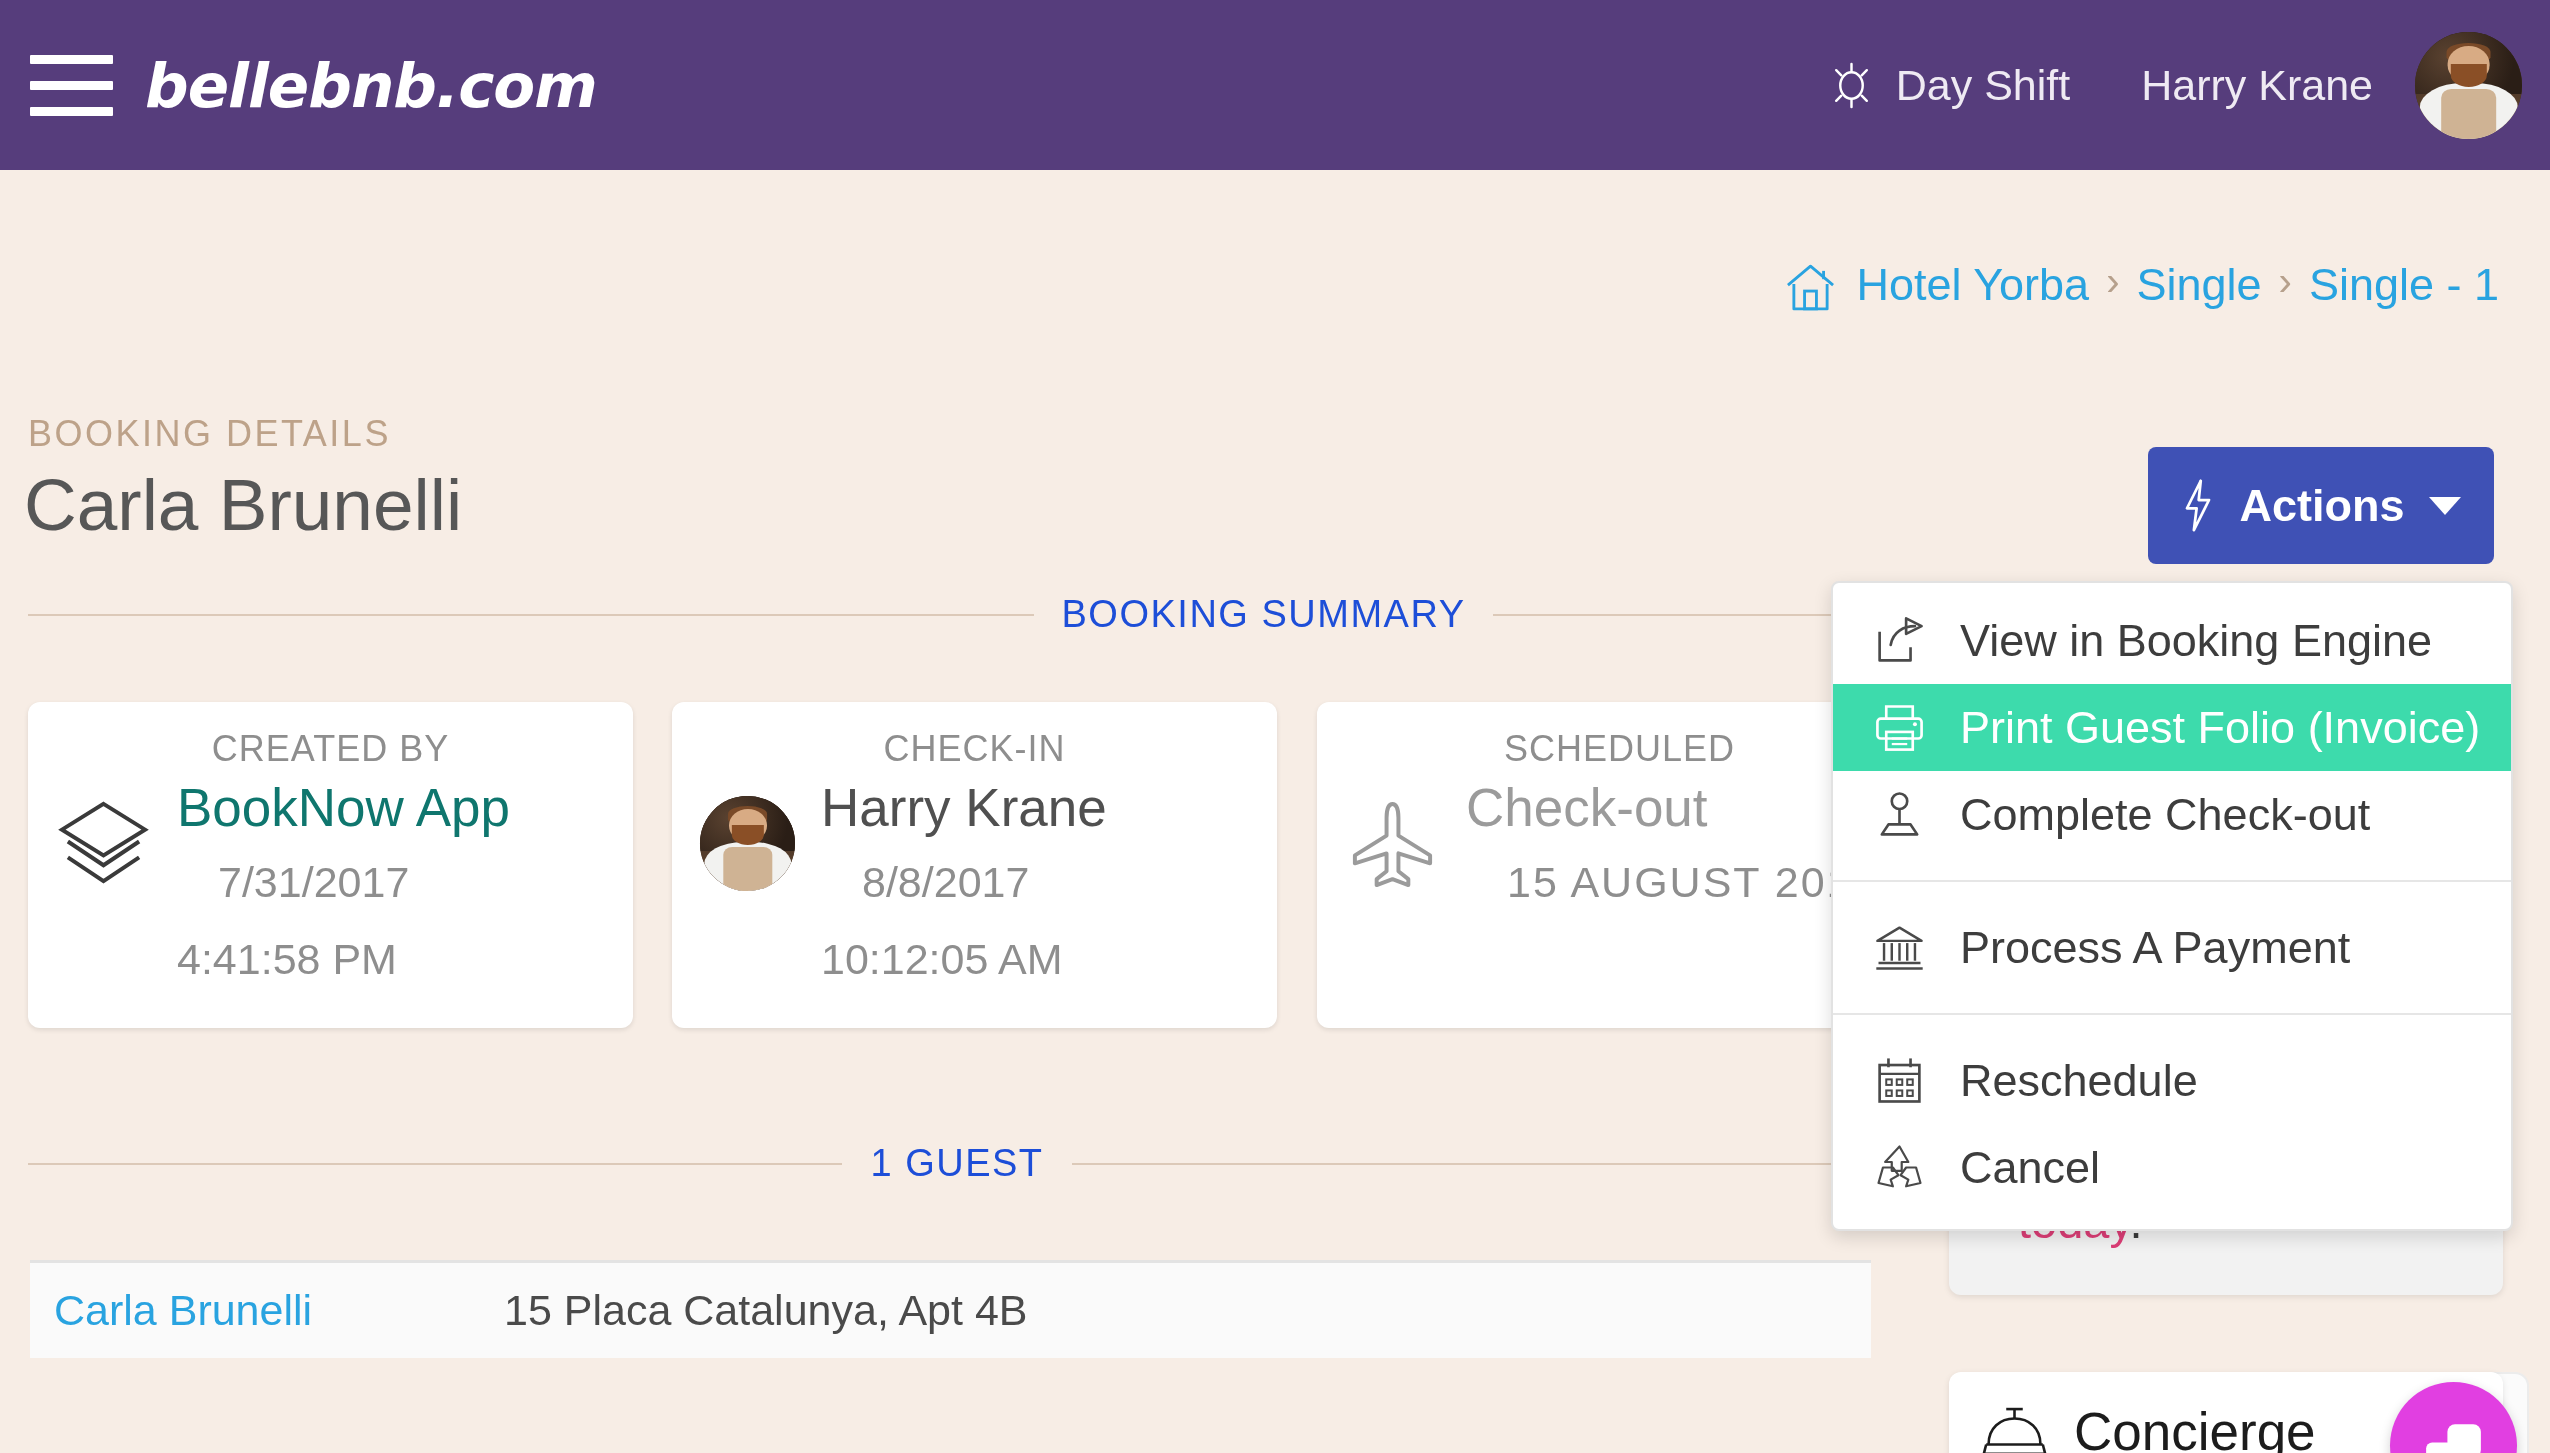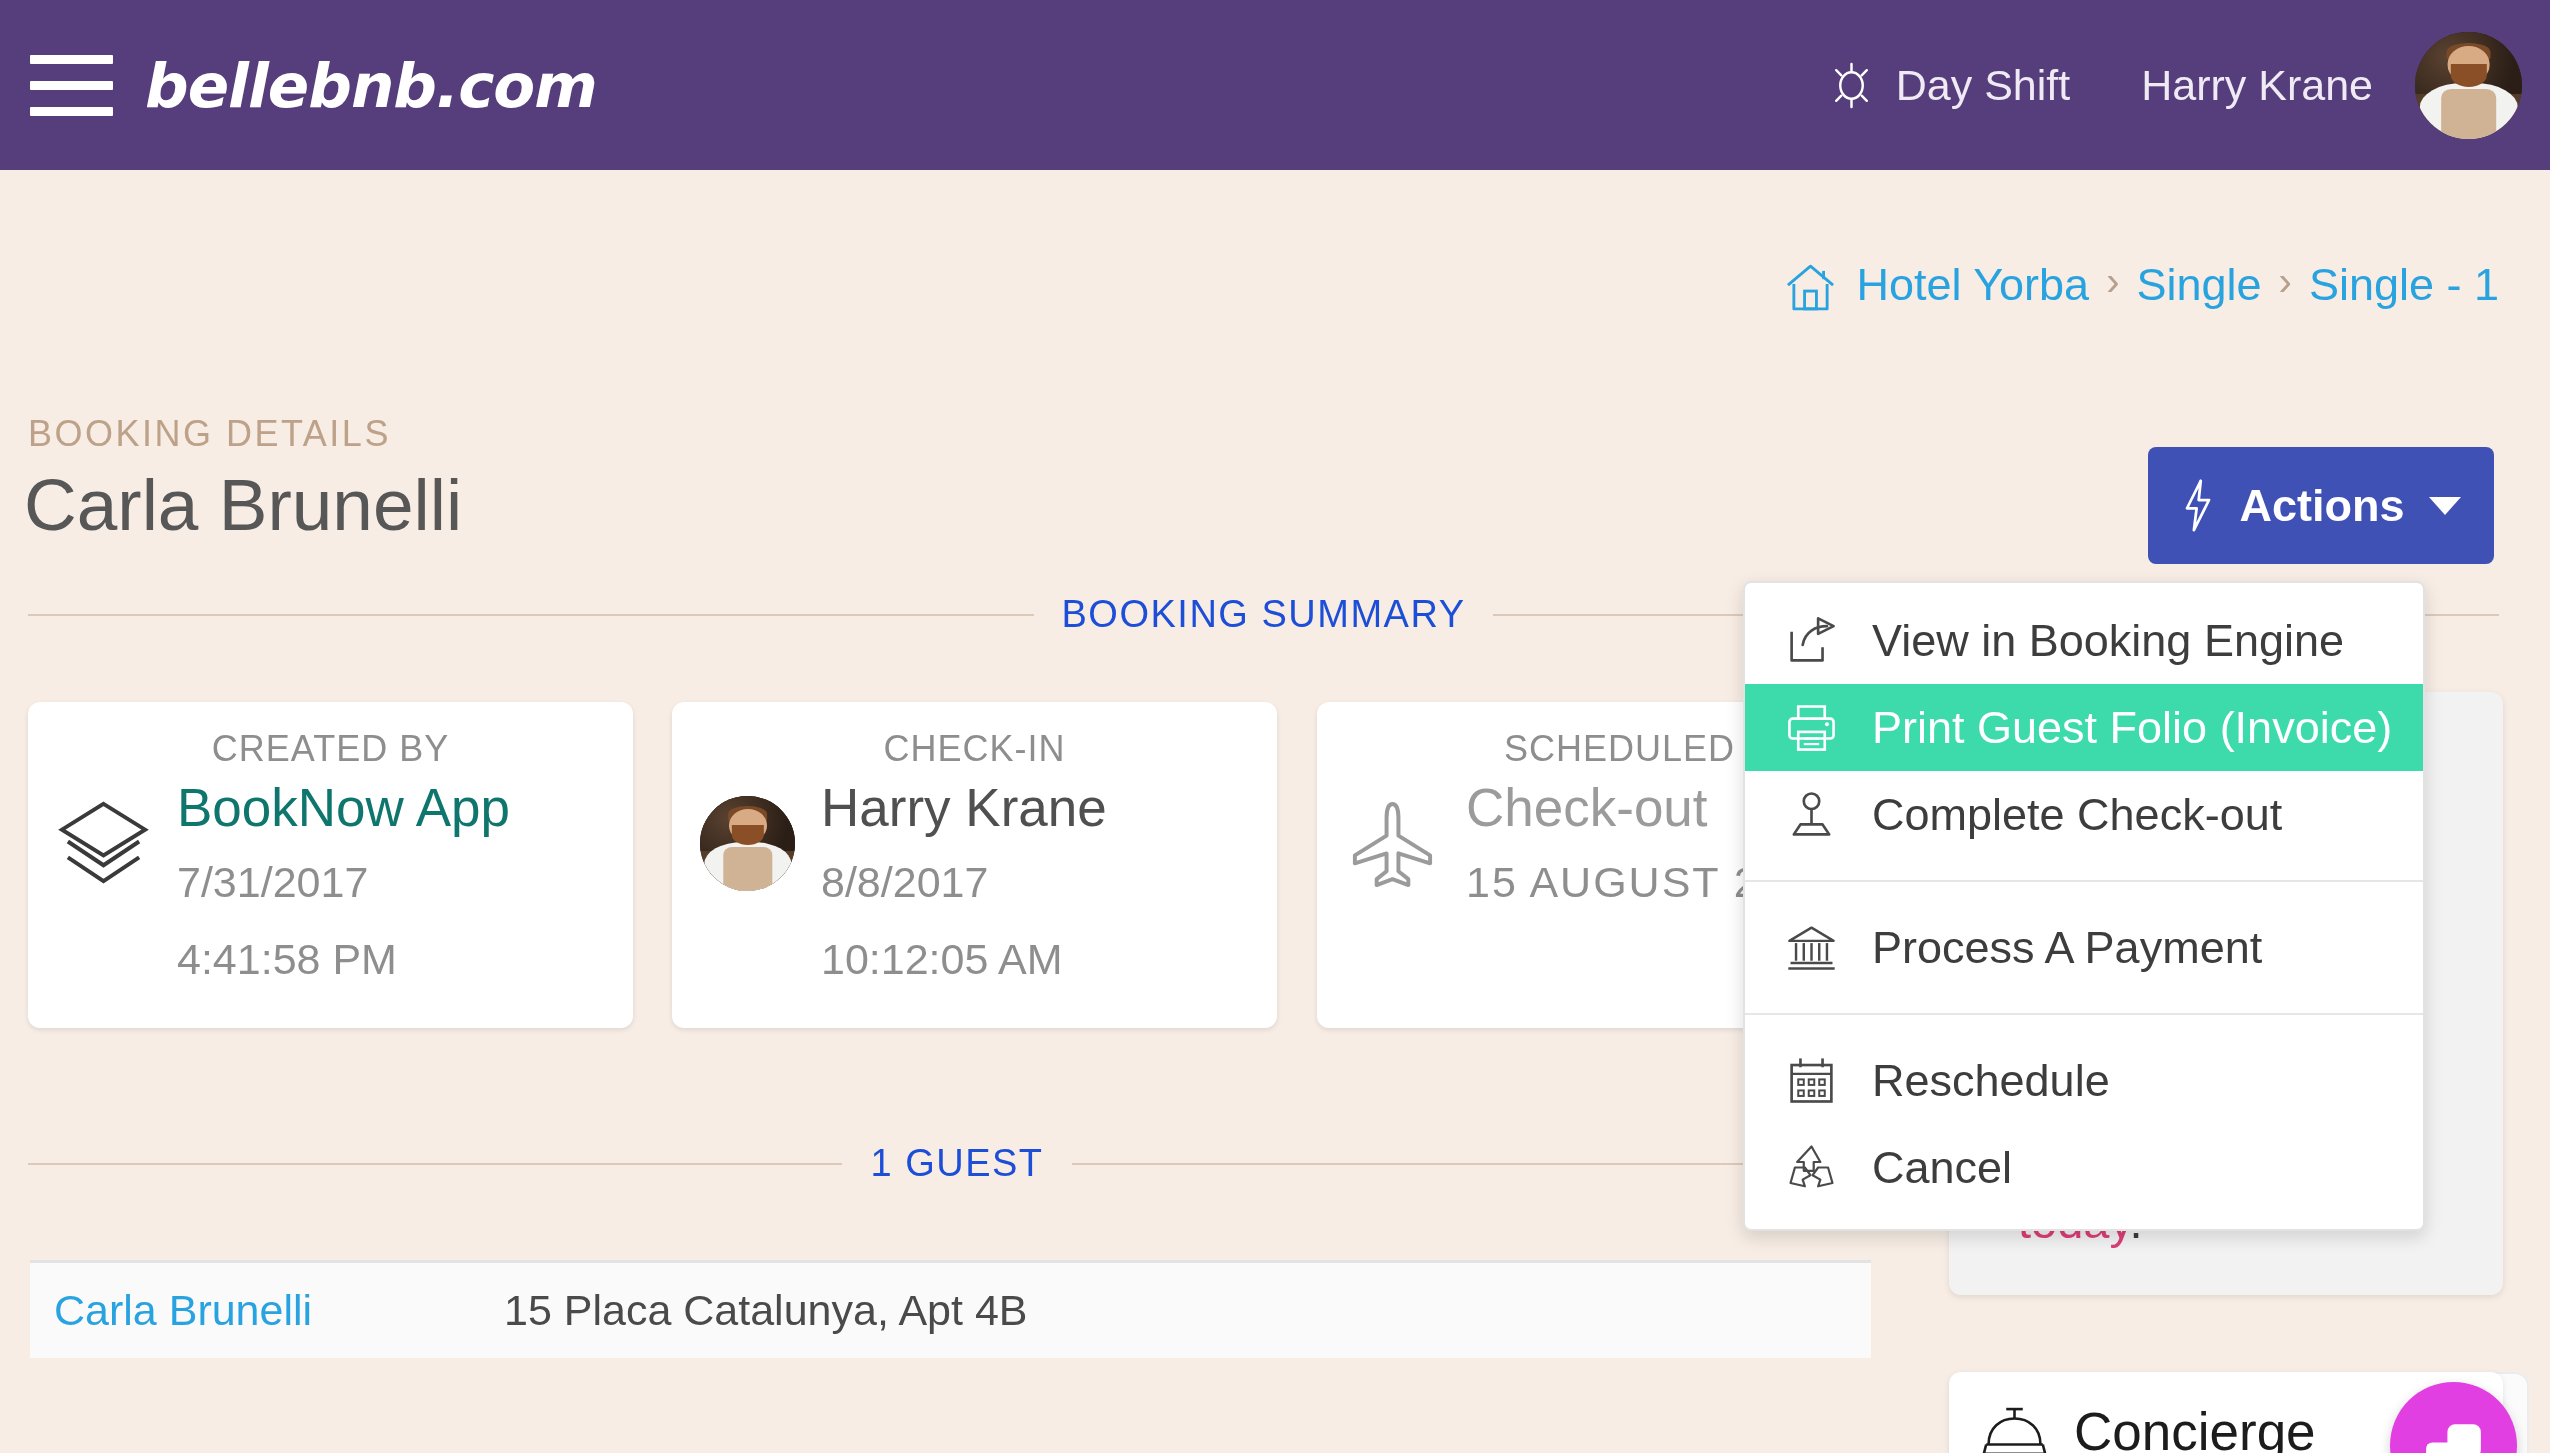--- a/index.html
+++ b/index.html
@@ -120,21 +120,21 @@
   }
   .card-body { display: flex; align-items: flex-start; gap: 26px; margin-top: 10px; }
   .card-art { flex: 0 0 auto; width: 95px; height: 95px; margin-top: 16px; }
   .card-art.avatar { border-radius: 50%; overflow: hidden; position: relative; background:#3c2b20; }
   .card-lines { flex: 1; min-width: 0; }
   .card-main { font-size: 53px; line-height: 1.05; white-space: nowrap; }
   .card-main.link { color: #0f766e; }
   .card-main.dark { color: #505050; }
   .card-main.muted { color: #9b9b9b; }
   .card-sub {
-    margin-top: 22px; font-size: 43px; color: #8e8e8e; white-space: nowrap;
+    margin-top: 22px; font-size: 43px; color: #8e8e8e; white-space: nowrap; margin-left: 41px;
   }
   .card-sub.spaced { letter-spacing: 2px; }
   .card-sub2 { margin-top: 28px; font-size: 43px; color: #8e8e8e; }
 
   
   .guest-table {
     position: absolute; left: 30px; top: 1260px; width: 1841px;
   }
   .gt-head {
     background: #4f60e0; display: flex; height: 95px; align-items: center;
@@ -178,21 +178,21 @@
     box-shadow: 0 4px 12px rgba(0,0,0,.18); cursor: pointer;
   }
   .fab-shadow {
     position: absolute; left: 2430px; top: 1372px;
     width: 99px; height: 99px; border-radius: 14px;
     background: #fbfbfb; border: 2px solid #ececec;
   }
 
   
   .dropdown {
-    position: absolute; left: 1743px; top: 581px; width: 682px;
+    position: absolute; left: 1831px; top: 581px; width: 682px;
     background: #fff; border: 2px solid #e2e2e2; border-radius: 8px;
     box-shadow: 0 6px 18px rgba(0,0,0,.14);
     padding: 14px 0 18px 0; z-index: 50;
   }
   .menu-item {
     display: flex; align-items: center; gap: 34px;
     padding: 0 40px; height: 87px; cursor: pointer;
   }
   .menu-item .mi-label { font-size: 45px; color: #3d3d3d; white-space: nowrap; }
   .menu-item.active { background: #3ddbac; }

